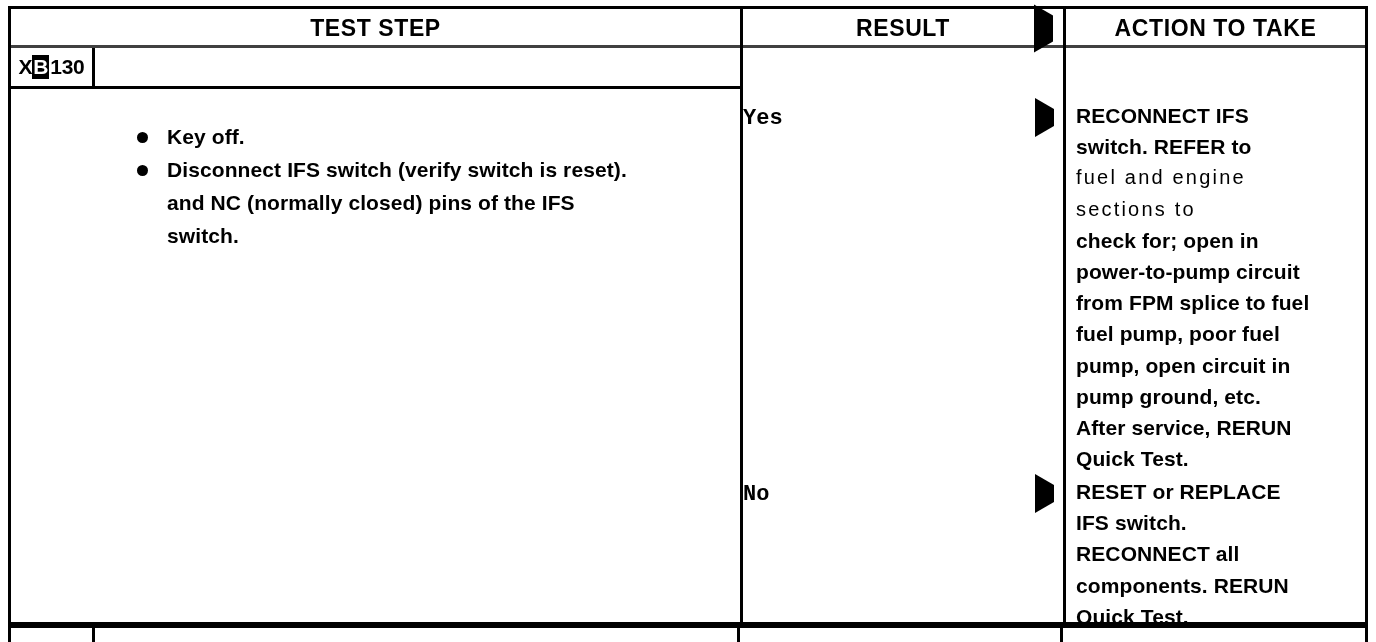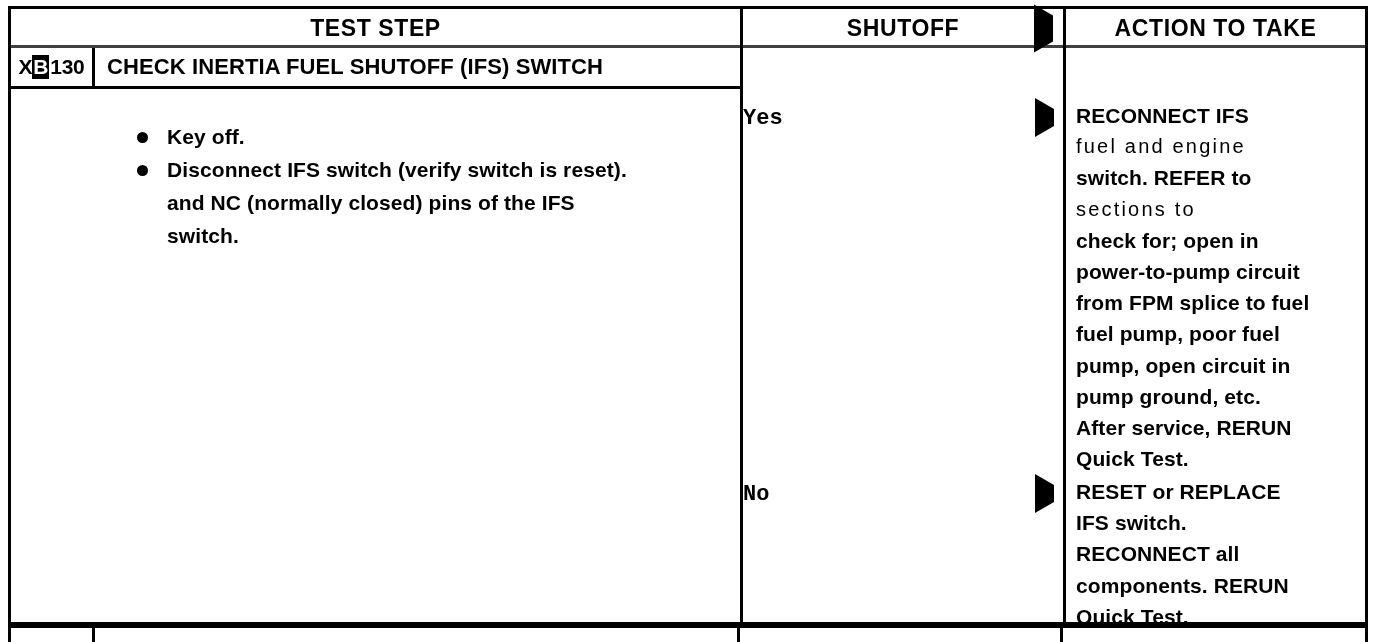--- a/index.html
+++ b/index.html
@@ -284,21 +284,21 @@
 
 <div class="sheet">
 
   <div class="ptable">
 
     <div class="hdr-row">
       <div class="hdr-cell hdr-teststep">TEST STEP</div>
 
       <div class="hdr-cell hdr-result">
         <div class="hdr-result-inner">
-          <span>SHUTOFF</span>
+          <span>RESULT</span>
           <span class="hdr-arrow">
             <span class="tri"></span>
           </span>
         </div>
       </div>
 
       <div class="hdr-cell hdr-action">ACTION TO TAKE</div>
     </div>
 
     <div class="body-region">
@@ -307,21 +307,20 @@
       <div class="vrule vrule-action"></div>
 
       <div class="step-col">
 
         <div class="step-title-row">
           <div class="step-code">
             <span>X</span>
               <span class="mark-box">B</span>
               <span>130</span>
           </div>
-          <div class="step-title">CHECK INERTIA FUEL SHUTOFF (IFS) SWITCH</div>
         </div>
 
         <div class="step-body">
           <ul class="bullet-list">
             <li class="bullet-item">
               <span class="bullet-dot"></span>
               <span>Key off.</span>
             </li>
             <li class="bullet-item">
               <span class="bullet-dot"></span>
@@ -350,22 +349,22 @@
           <span class="result-arrow">
             <span class="tri"></span>
           </span>
         </div>
       </div>
 
       <div class="action-col">
 
         <div class="action-block action-yes">
           <div class="action-line">RECONNECT IFS</div>
+          <div class="action-line">switch. REFER to</div>
           <div class="action-line xref">fuel and engine</div>
-          <div class="action-line">switch. REFER to</div>
           <div class="action-line xref">sections  to</div>
           <div class="action-line">check for; open in</div>
           <div class="action-line">power-to-pump circuit</div>
           <div class="action-line">from FPM splice to fuel</div>
           <div class="action-line">fuel pump, poor fuel</div>
           <div class="action-line">pump, open circuit in</div>
           <div class="action-line">pump ground, etc.</div>
           <div class="action-line">After service, RERUN</div>
           <div class="action-line">Quick Test.</div>
         </div>

